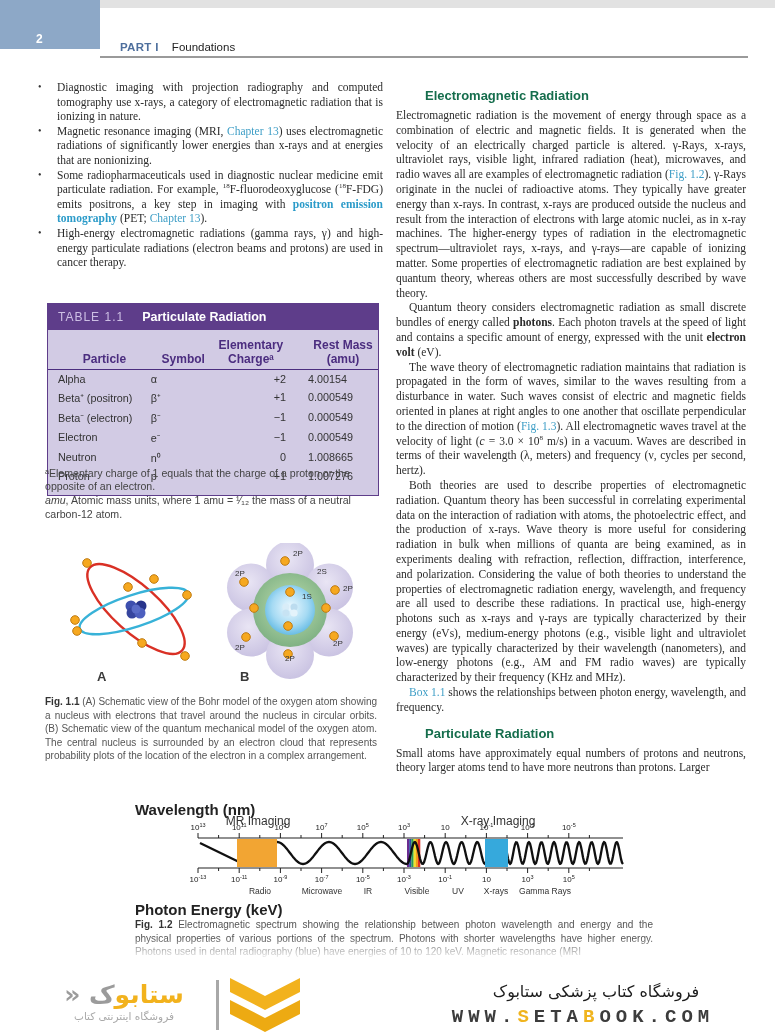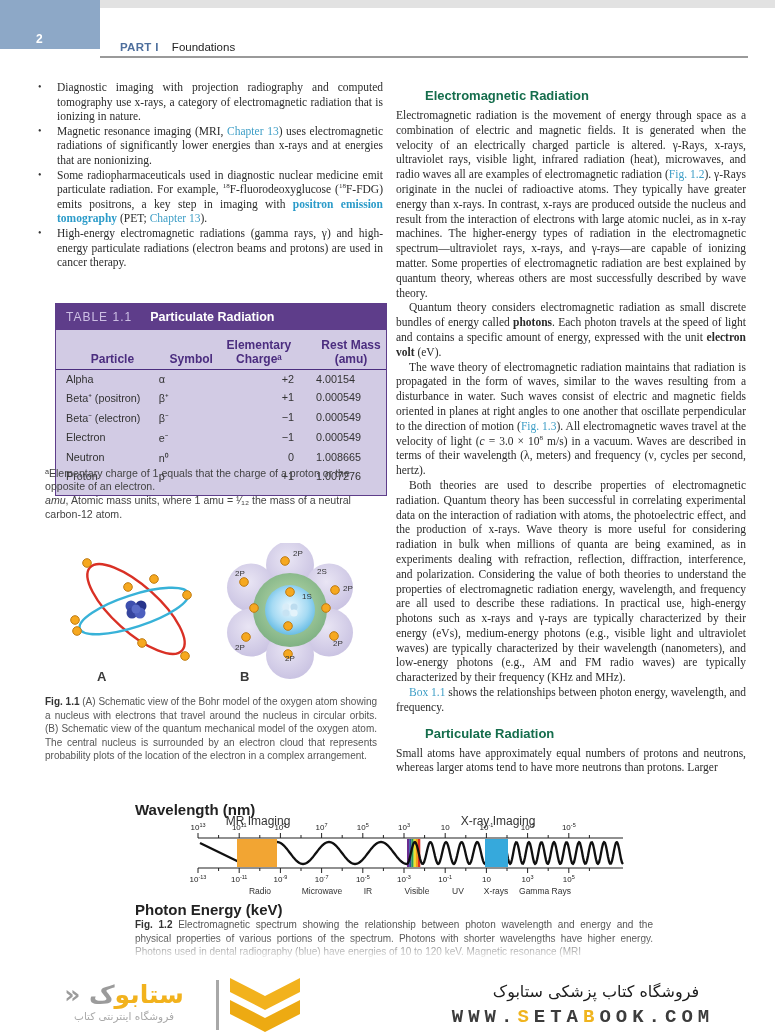--- a/index.html
+++ b/index.html
@@ -23,21 +23,21 @@
   .sec-head{font-family:"Liberation Sans",sans-serif;font-weight:bold;font-size:13px;
             color:#156d4c;margin:0 0 5px 0;padding-left:29px;}
   .sec-head2{margin-top:11px;}
   .lk{color:#3e9ec6;}
   .blk{color:#2b9bc9;font-weight:bold;}
   .b{font-weight:bold;}
   .i{font-style:italic;}
   .sup{font-size:7px;vertical-align:super;line-height:0;}
   
   .tbl{position:absolute;left:47px;top:303px;width:330px;border:1.6px solid #5e3d8a;
-       font-family:"Liberation Sans",sans-serif;background:#d2cbe4;margin-left:8px;}
+       font-family:"Liberation Sans",sans-serif;background:#d2cbe4;}
   .tbl-bar{background:#5e3d8a;height:26px;display:flex;align-items:center;padding:0 10px;}
   .tbl-label{color:#cdbfe4;font-size:12px;letter-spacing:1px;}
   .tbl-title{color:#fff;font-weight:bold;font-size:12.5px;margin-left:18px;}
   table.grid{border-collapse:collapse;width:100%;font-size:10.8px;color:#333;}
   table.grid th{color:#4b2d7f;text-align:center;font-size:12px;vertical-align:bottom;
                 padding:8px 0 3px 0;border-bottom:1.6px solid #4b2d7f;}
   table.grid td{padding:2.5px 0;}
   .c-part{width:108px;padding-left:10px!important;}
   .c-sym{width:72px;}
   .c-chg{width:72px;}
@@ -265,21 +265,21 @@
   <div class="fig-caption fig1-cap"><span class="cb">Fig. 1.1 </span><span>(A) Schematic view of the Bohr model of the oxygen atom showing a nucleus with electrons that travel around the nucleus in circular orbits. (B) Schematic view of the quantum mechanical model of the oxygen atom. The central nucleus is surrounded by an electron cloud that represents probability plots of the location of the electron in a complex arrangement.</span></div>
 
   <div class="rightcol">
     <h2 class="sec-head">Electromagnetic Radiation</h2>
     <p class="body-p"><span>Electromagnetic radiation is the movement of energy through space as a combination of electric and magnetic fields. It is generated when the velocity of an electrically charged particle is altered. γ-Rays, x-rays, ultraviolet rays, visible light, infrared radiation (heat), microwaves, and radio waves all are examples of electromagnetic radiation (</span><span class="lk">Fig. 1.2</span><span>). γ-Rays originate in the nuclei of radioactive atoms. They typically have greater energy than x-rays. In contrast, x-rays are produced outside the nucleus and result from the interaction of electrons with large atomic nuclei, as in x-ray machines. The higher-energy types of radiation in the electromagnetic spectrum—ultraviolet rays, x-rays, and γ-rays—are capable of ionizing matter. Some properties of electromagnetic radiation are best explained by quantum theory, whereas others are most successfully described by wave theory.</span></p>
     <p class="body-p ind"><span>Quantum theory considers electromagnetic radiation as small discrete bundles of energy called </span><span class="b">photons</span><span>. Each photon travels at the speed of light and contains a specific amount of energy, expressed with the unit </span><span class="b">electron volt</span><span> (eV).</span></p>
     <p class="body-p ind"><span>The wave theory of electromagnetic radiation maintains that radiation is propagated in the form of waves, similar to the waves resulting from a disturbance in water. Such waves consist of electric and magnetic fields oriented in planes at right angles to one another that oscillate perpendicular to the direction of motion (</span><span class="lk">Fig. 1.3</span><span>). All electromagnetic waves travel at the velocity of light (</span><span class="i">c</span><span> = 3.0 × 10</span><span class="sup">8</span><span> m/s) in a vacuum. Waves are described in terms of their wavelength (λ, meters) and frequency (ν, cycles per second, hertz).</span></p>
     <p class="body-p ind"><span>Both theories are used to describe properties of electromagnetic radiation. Quantum theory has been successful in correlating experimental data on the interaction of radiation with atoms, the photoelectric effect, and the production of x-rays. Wave theory is more useful for considering radiation in bulk when millions of quanta are being examined, as in experiments dealing with refraction, reflection, diffraction, interference, and polarization. Considering the value of both theories to understand the properties of electromagnetic radiation energy, wavelength, and frequency are all used to describe these radiations. In practical use, high-energy photons such as x-rays and γ-rays are typically characterized by their energy (eVs), medium-energy photons (e.g., visible light and ultraviolet waves) are typically characterized by their wavelength (nanometers), and low-energy photons (e.g., AM and FM radio waves) are typically characterized by their frequency (KHz and MHz).</span></p>
     <p class="body-p ind"><span class="lk">Box 1.1</span><span> shows the relationships between photon energy, wavelength, and frequency.</span></p>
     <h2 class="sec-head sec-head2">Particulate Radiation</h2>
-    <p class="body-p"><span>Small atoms have approximately equal numbers of protons and neutrons, whereas larger atoms tend to have more neutrons than protons. Larger</span></p>
+    <p class="body-p"><span>Small atoms have approximately equal numbers of protons and neutrons, theory larger atoms tend to have more neutrons than protons. Larger</span></p>
   </div>
 
   <div class="fig2-title wl-title">Wavelength (nm)</div>
   <div class="imaging-label mr-label">MR Imaging</div>
   <div class="imaging-label xray-label">X-ray Imaging</div>
   <svg id="spec-svg" class="fig2-svg" width="520" height="115" viewBox="0 0 520 115">
       <rect x="272" y="41" width="2.3" height="28" fill="#6a2c91"></rect>
       <rect x="274.2" y="41" width="2.3" height="28" fill="#2d4fa1"></rect>
       <rect x="276.4" y="41" width="2.3" height="28" fill="#2e9e4f"></rect>
       <rect x="278.6" y="41" width="2.3" height="28" fill="#f2e22c"></rect>

